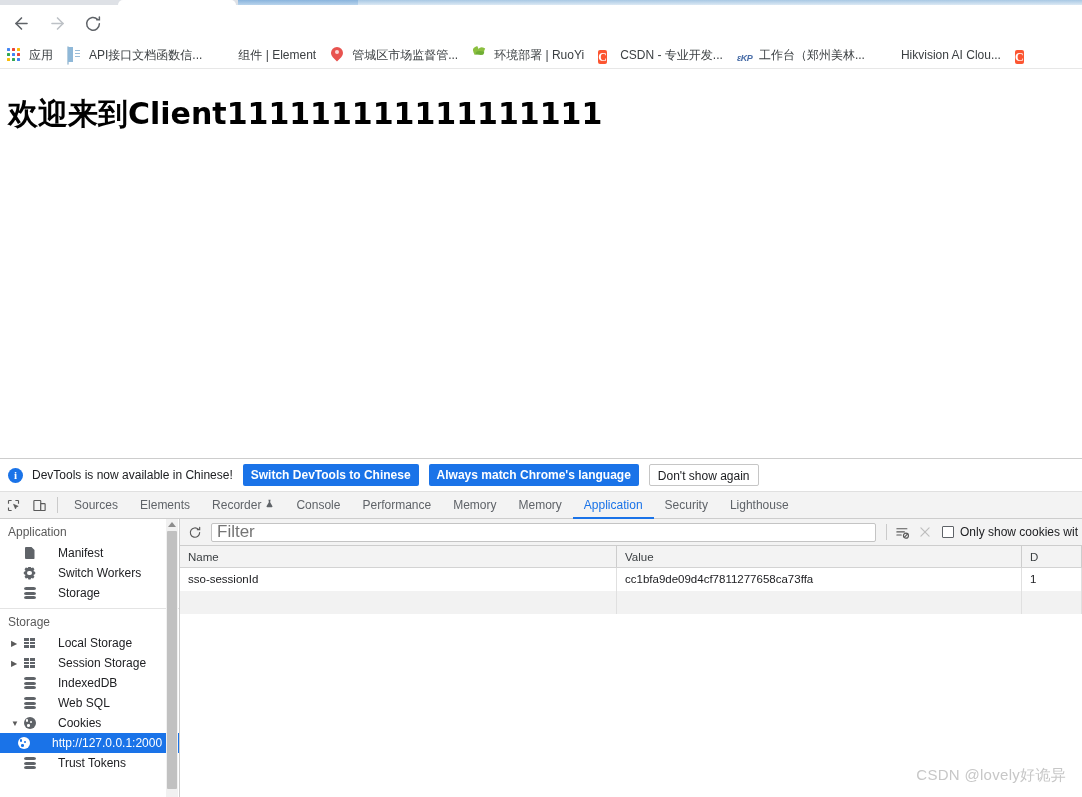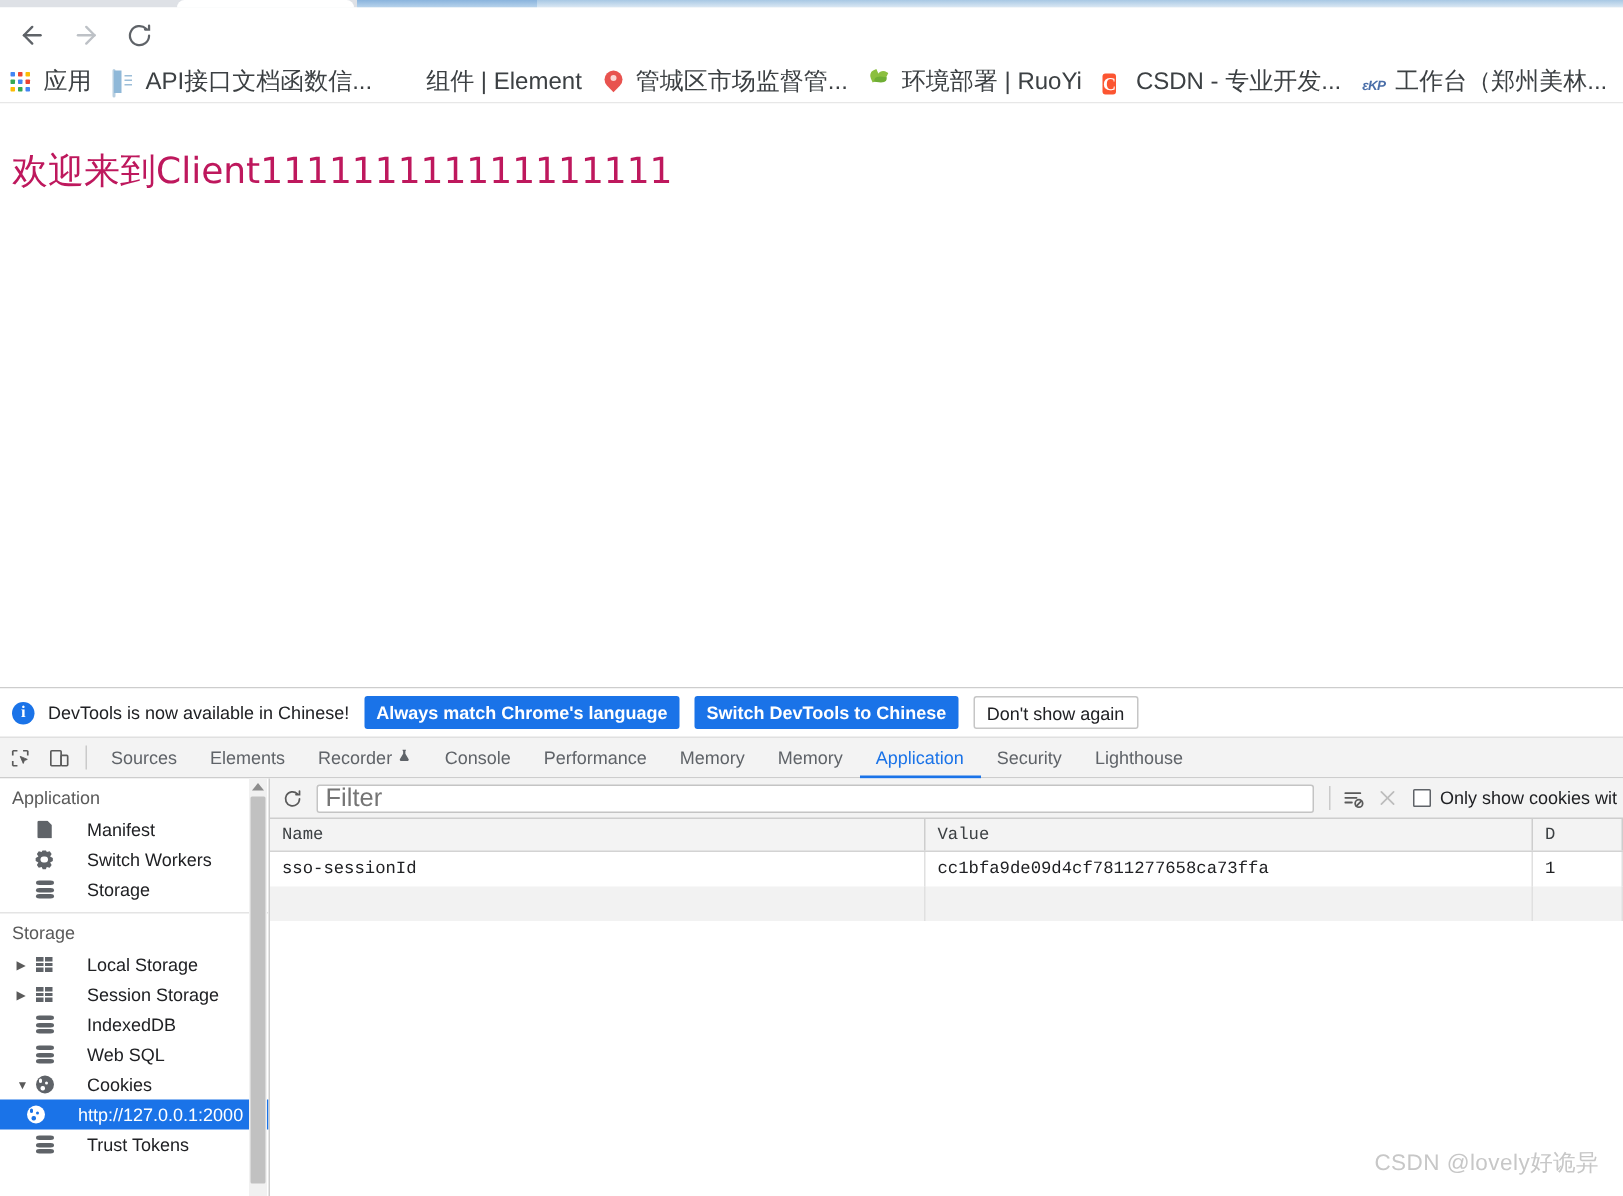--- a/index.html
+++ b/index.html
@@ -72,21 +72,21 @@
     overflow: hidden;
   }
   .bm {
     display: flex; align-items: center;
     height: 22px; padding: 0 7px;
     border-radius: 4px;
     white-space: nowrap;
     flex: 0 0 auto;
   }
   .bm-label {
-    font-size: 16px; color: #3c4043; margin-left: 6px;
+    font-size: 12px; color: #3c4043; margin-left: 6px;
     line-height: 14px;
   }
   .bm-ico { width: 16px; height: 16px; position: relative; flex: 0 0 16px; }
 
   
   .ico-apps { display: grid; grid-template-columns: repeat(3,3px); grid-template-rows: repeat(3,3px);
     gap: 2px; width: 13px; height: 13px; margin-top: 1px; }
   .ico-apps i { display:block; width:3px; height:3px; border-radius:0.5px; }
 
   
@@ -135,21 +135,21 @@
 
   
   #page-content {
     position: absolute; top: 69px; left: 0; width: 1082px; height: 389px;
     background: #ffffff;
     overflow: hidden;
   }
   #page-heading {
     margin: 26px 0 0 8px;
     font-family: "DejaVu Sans", sans-serif;
-    font-size: 24px; font-weight: normal; color: #be185d;
+    font-size: 30px; font-weight: bold; color: #000000;
     letter-spacing: 0px;
     line-height: 38px;
   }
 
   
   #devtools {
     position: absolute; top: 458px; left: 0; width: 1082px; height: 339px;
     background: #ffffff;
     border-top: 1px solid #cdcdcd;
     font-size: 12px; color: #333;
@@ -292,21 +292,21 @@
   }
   #only-show-label .chk {
     width: 12px; height: 12px; border: 1px solid #5f6368; border-radius: 1px; background: #fff; flex: 0 0 12px;
   }
 
   
   #cookie-table { flex: 1; width: 100%; overflow: hidden; position: relative; background: #fff; }
   .ct-row { display: flex; height: 23px; align-items: center; font-size: 11.5px; }
   .ct-head { background: #f3f3f3; border-bottom: 1px solid #d3d3d3; color: #3c4043; height: 22px; }
   .ct-cell { padding-left: 8px; height: 100%; line-height: 22px; overflow: hidden; white-space: nowrap;
-    border-right: 1px solid #e0e0e0; font-family: Liberation Mono, monospace; }
+    border-right: 1px solid #e0e0e0; }
   .ct-head .ct-cell { border-right: 1px solid #cdcdcd; }
   .col-name { width: 437px; flex: 0 0 437px; }
   .col-value { width: 405px; flex: 0 0 405px; }
   .col-domain { flex: 1; }
   .ct-data .ct-cell { line-height: 23px; color: #202124; }
   .ct-row.striped { background: #f2f2f2; }
   .ct-empty { display:flex;height:23px; }
   .ct-empty .ct-cell { border-right: 1px solid #e0e0e0; }
 
   
@@ -408,22 +408,22 @@
 
 <div id="page-content">
   <h1 id="page-heading">欢迎来到Client111111111111111111</h1>
 </div>
 
 <div id="devtools">
 
   <div id="lang-banner">
     <span class="info-blue">i</span>
     <span class="msg">DevTools is now available in Chinese!</span>
+    <span class="lang-btn primary">Switch DevTools to Chinese</span>
     <span class="lang-btn primary">Always match Chrome's language</span>
-    <span class="lang-btn primary">Switch DevTools to Chinese</span>
     <span class="lang-btn ghost">Don't show again</span>
   </div>
 
   <div id="dt-tabs">
     <div class="dt-tool-btn" title="Inspect">
       <svg width="15" height="15" viewBox="0 0 24 24" fill="none" stroke="currentColor" stroke-width="1.8">
         <path d="M4 4h5M4 4v5M20 4h-5M20 4v5M4 20h5M4 20v-5"></path>
         <path d="M12 10l7.5 3.2-3.1 1.2-1.2 3.1z" fill="currentColor" stroke="currentColor" stroke-width="1"></path>
       </svg>
     </div>

